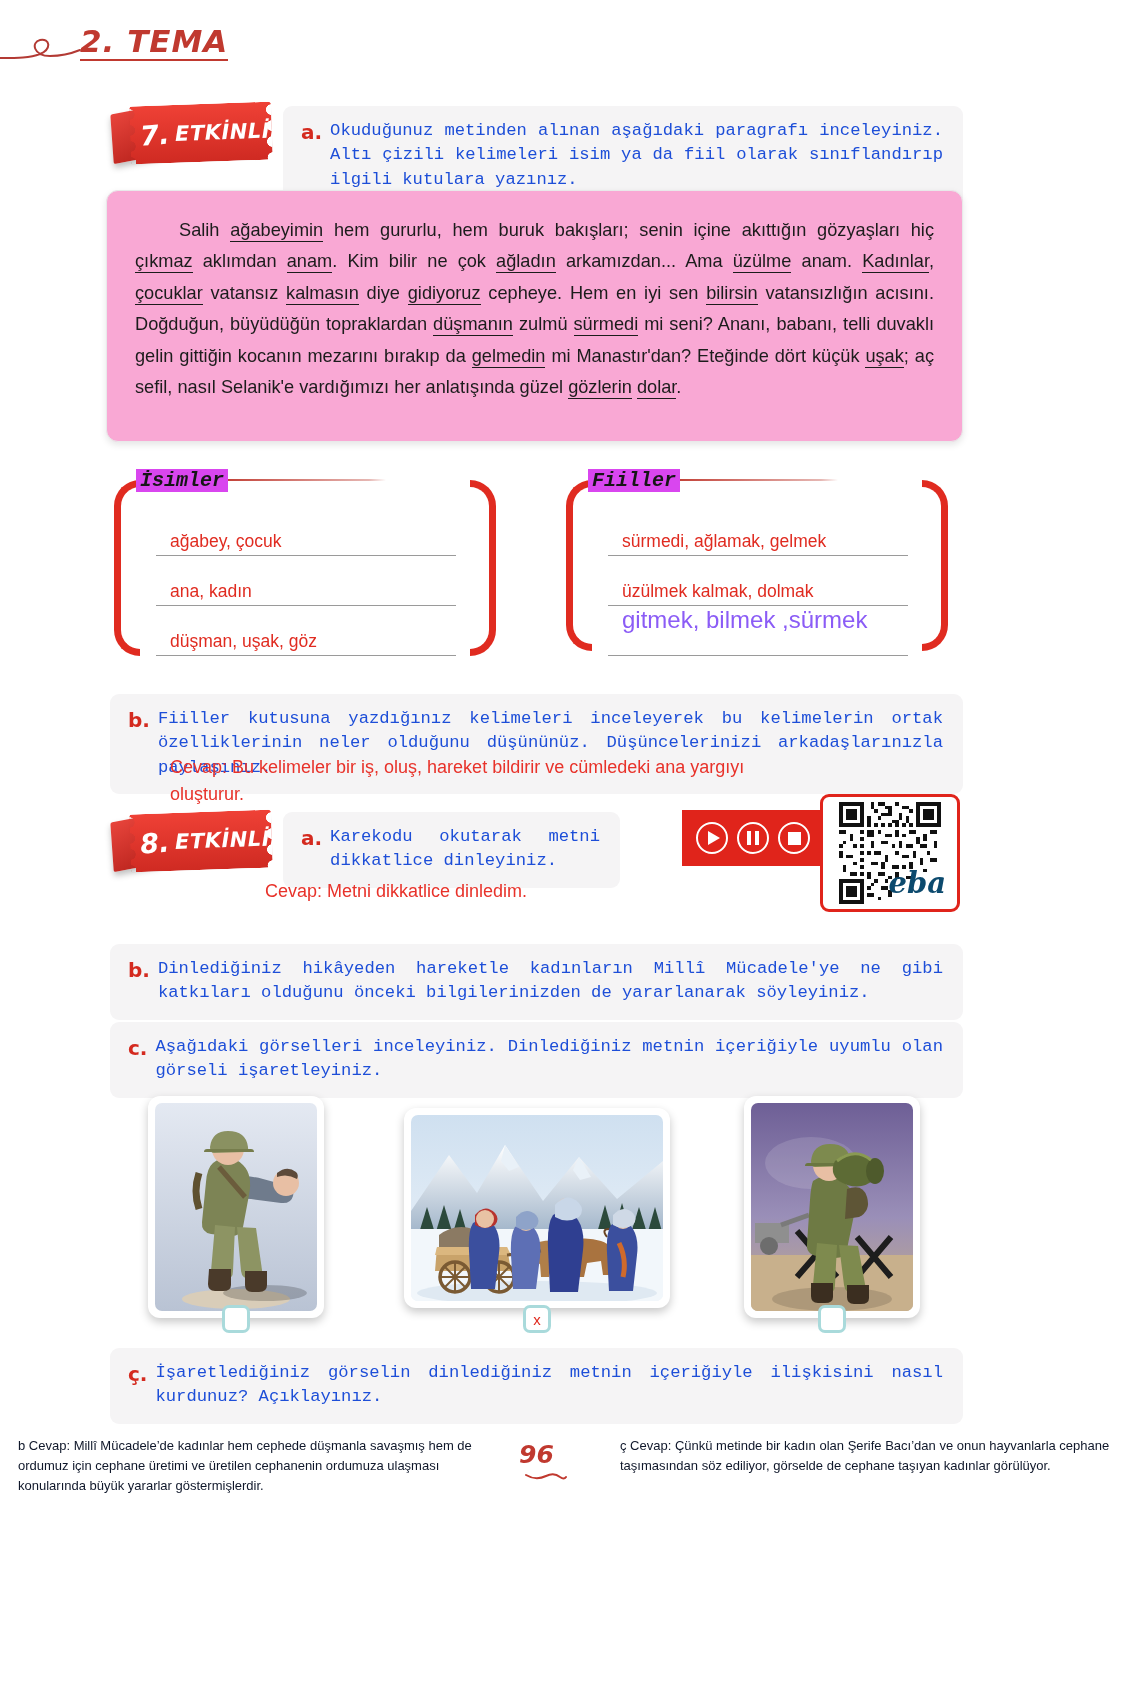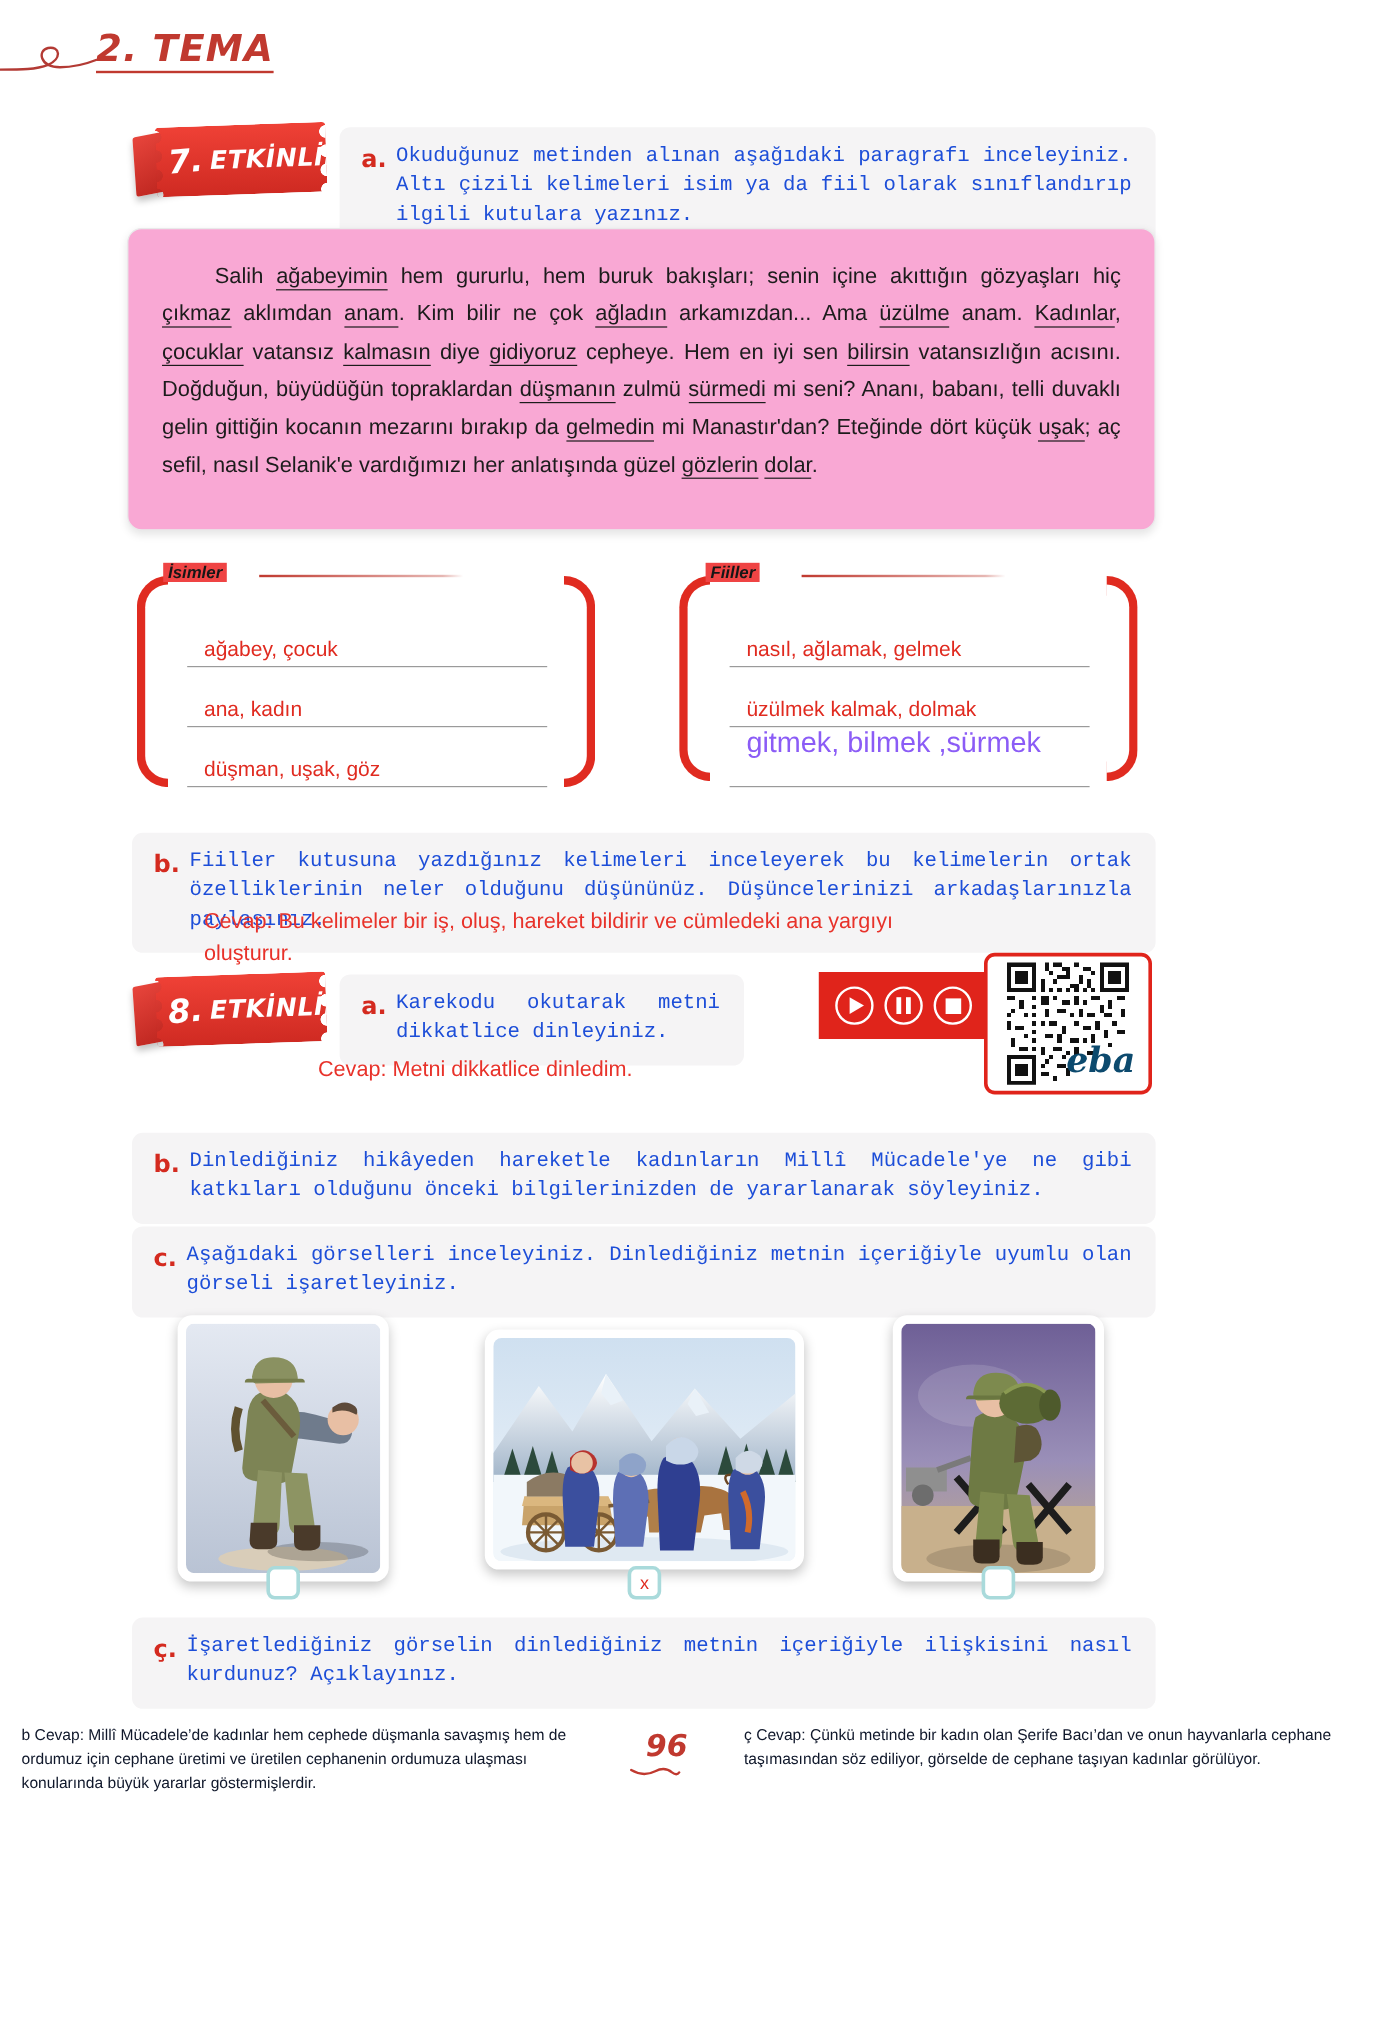--- a/index.html
+++ b/index.html
@@ -98,23 +98,23 @@
     text-align: justify; text-indent: 44px;
     font-family: "Liberation Sans", sans-serif;
     -webkit-hyphens: manual; hyphens: manual;
   }
   .passage u { text-decoration: none; border-bottom: 1.4px solid #1c1c1c; padding-bottom: 1px; }
 
   
   .bracketbox { position: absolute; }
   .bb-title {
     position: absolute; top: -11px; left: 22px;
-    font-family: Liberation Sans, sans-serif;
+    font-family: Liberation Mono, monospace;
     font-weight: 700; font-style: italic;
-    font-size: 14px; color: #161616; background: #ef4444;
+    font-size: 20px; color: #161616; background: #d946ef;
     padding: 0 4px; z-index: 3;
   }
   .bb-titleline {
     position: absolute; top: -1px; height: 2px;
     background: linear-gradient(90deg,#c0392f,#e6b7b3 90%, rgba(255,255,255,0));
     z-index: 2;
   }
   .bb-left, .bb-right {
     position: absolute; top: 0; width: 26px; height: 100%;
     border: 7px solid #e02b20;
@@ -199,21 +199,21 @@
   .checkbox span { color: #e02b20; font-size: 15px; font-family: "Liberation Sans", sans-serif; }
 
   
   .bottom-ans {
     position: absolute;
     color: #0f172a; font-size: 13px; line-height: 1.52;
     font-family: "Liberation Sans", sans-serif;
   }
   .page-num {
     position: absolute; left: 519px; top: 1440px;
-    width: 54px; text-align: right;
+    width: 54px; text-align: left;
   }
   .page-num .pn {
     font-family: "DejaVu Sans", sans-serif;
     font-weight: 700; font-style: italic;
     font-size: 25px; color: #c0392f;
   }
 </style>
 </head>
 <body>
 
@@ -261,21 +261,21 @@
     </div>
   </div>
 
   <div class="bracketbox" style="left:566px; top:480px; width:382px; height:171px;">
     <div class="bb-titleline" style="left:102px; width:170px;"></div>
     <div class="bb-title">Fiiller</div>
     <div class="bb-left"></div>
     <div class="bb-right"></div>
     <div class="bb-lines" style="width:300px;">
       <div class="bb-line">
-        <span class="bb-ans">nasıl, ağlamak, gelmek</span>
+        <span class="bb-ans">sürmedi, ağlamak, gelmek</span>
       </div>
       <div class="bb-line">
         <span class="bb-ans">üzülmek kalmak, dolmak</span>
         <span class="bb-ans2">gitmek, bilmek ,sürmek</span>
       </div>
       <div class="bb-line">
         <span class="bb-ans"></span>
       </div>
     </div>
   </div>

